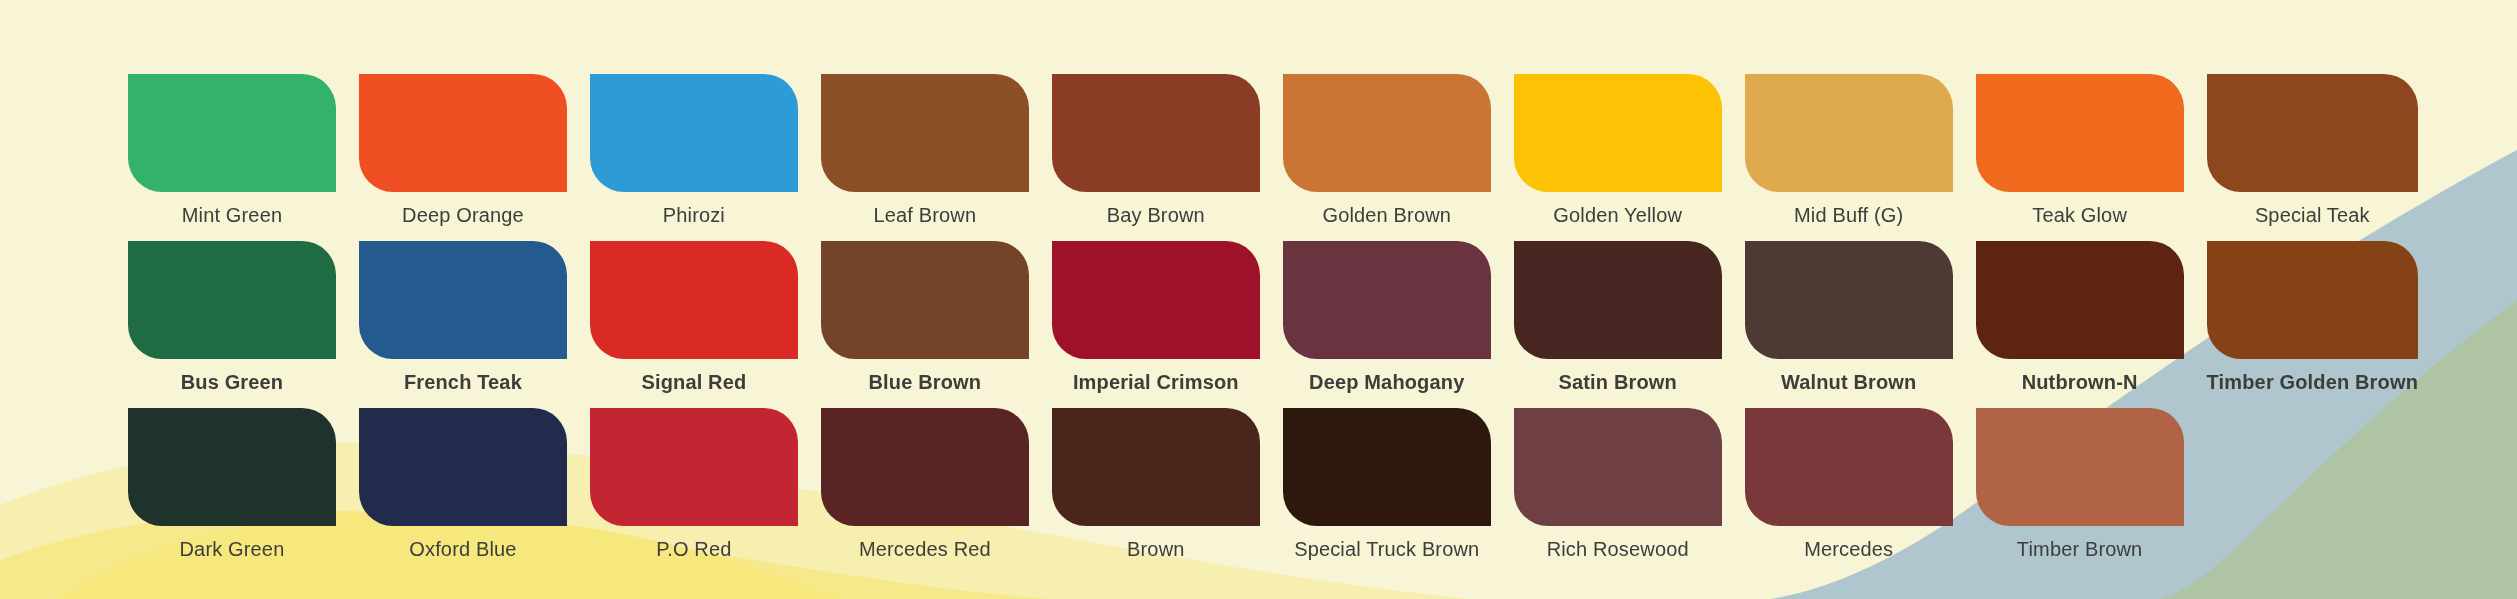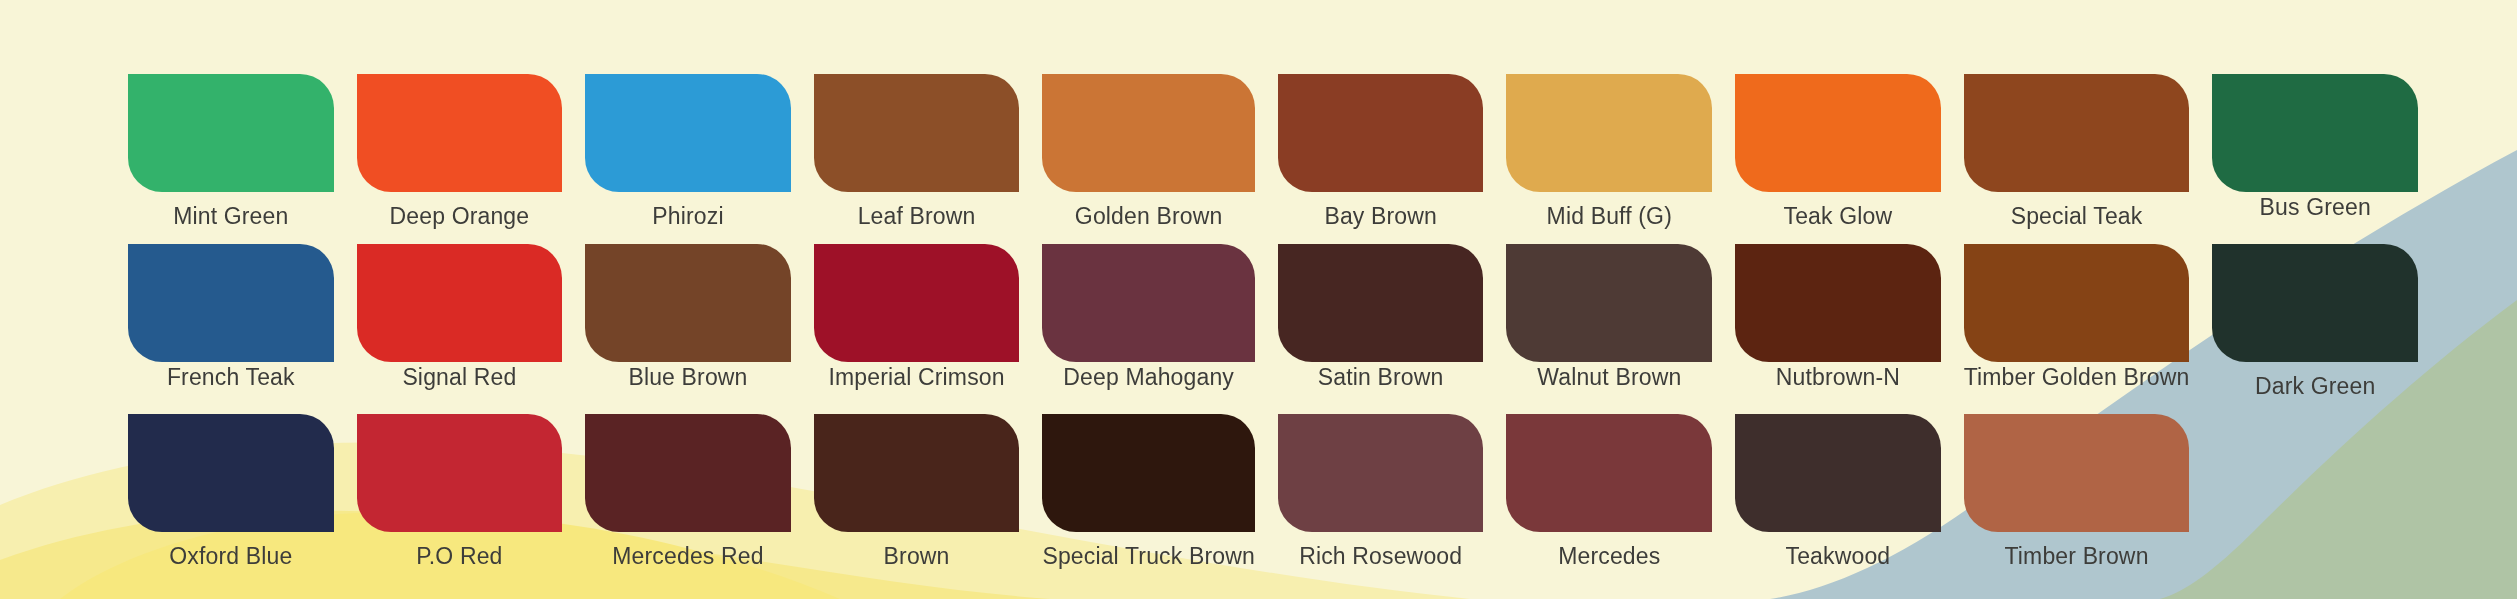--- a/index.html
+++ b/index.html
@@ -49,31 +49,31 @@
   .swatch-chip {
     width: 100%;
     height: 118px;
     
     border-radius: 0 34px 0 34px;
     display: block;
   }
 
   .swatch-label {
     margin-top: 13px;
-    font-size: 23px;
+    font-size: 20px;
     line-height: 1;
     color: #3d3d3a;
     letter-spacing: 0.15px;
     white-space: nowrap;
     text-align: center;
   }
 
   
   .palette .row-1 .swatch-label { margin-top: 13px; }
-  .palette .row-2 .swatch-label { margin-top: 4px; }
+  .palette .row-2 .swatch-label { margin-top: 13px; font-weight: bold; }
   .palette .row-3 .swatch-label { margin-top: 13px; }
 </style>
 </head>
 <body>
 
 <svg id="bg-decor" viewBox="0 0 2517 599" preserveAspectRatio="none">
   <rect x="0" y="0" width="2517" height="599" fill="#F8F5D7"></rect>
 
   <path fill="#F7EFAF" d="M0,505 C180,430 430,428 690,470 C960,514 1230,575 1470,599 L0,599 Z"></path>
 
@@ -97,26 +97,30 @@
     </div>
     <div class="swatch-cell row-1">
       <div class="swatch-chip" style="background: rgb(44, 155, 214);"></div>
       <div class="swatch-label">Phirozi</div>
     </div>
     <div class="swatch-cell row-1">
       <div class="swatch-chip" style="background: rgb(140, 79, 40);"></div>
       <div class="swatch-label">Leaf Brown</div>
     </div>
     <div class="swatch-cell row-1">
+      <div class="swatch-chip" style="background: rgb(138, 61, 36);"></div>
+      <div class="swatch-label">Bay Brown</div>
+    </div>
+    <div class="swatch-cell row-1">
       <div class="swatch-chip" style="background: rgb(203, 117, 53);"></div>
       <div class="swatch-label">Golden Brown</div>
     </div>
     <div class="swatch-cell row-1">
-      <div class="swatch-chip" style="background: rgb(138, 61, 36);"></div>
-      <div class="swatch-label">Bay Brown</div>
+      <div class="swatch-chip" style="background: rgb(252, 195, 5);"></div>
+      <div class="swatch-label">Golden Yellow</div>
     </div>
     <div class="swatch-cell row-1">
       <div class="swatch-chip" style="background: rgb(223, 170, 78);"></div>
       <div class="swatch-label">Mid Buff (G)</div>
     </div>
     <div class="swatch-cell row-1">
       <div class="swatch-chip" style="background: rgb(239, 106, 28);"></div>
       <div class="swatch-label">Teak Glow</div>
     </div>
     <div class="swatch-cell row-1">
@@ -189,20 +193,16 @@
     </div>
     <div class="swatch-cell row-3">
       <div class="swatch-chip" style="background: rgb(110, 64, 68);"></div>
       <div class="swatch-label">Rich Rosewood</div>
     </div>
     <div class="swatch-cell row-3">
       <div class="swatch-chip" style="background: rgb(122, 56, 58);"></div>
       <div class="swatch-label">Mercedes</div>
     </div>
     <div class="swatch-cell row-3">
-      <div class="swatch-chip" style="background: rgb(62, 46, 44);"></div>
-      <div class="swatch-label">Teakwood</div>
-    </div>
-    <div class="swatch-cell row-3">
       <div class="swatch-chip" style="background: rgb(176, 100, 69);"></div>
       <div class="swatch-label">Timber Brown</div>
     </div>
   </div>
 
 </body></html>

